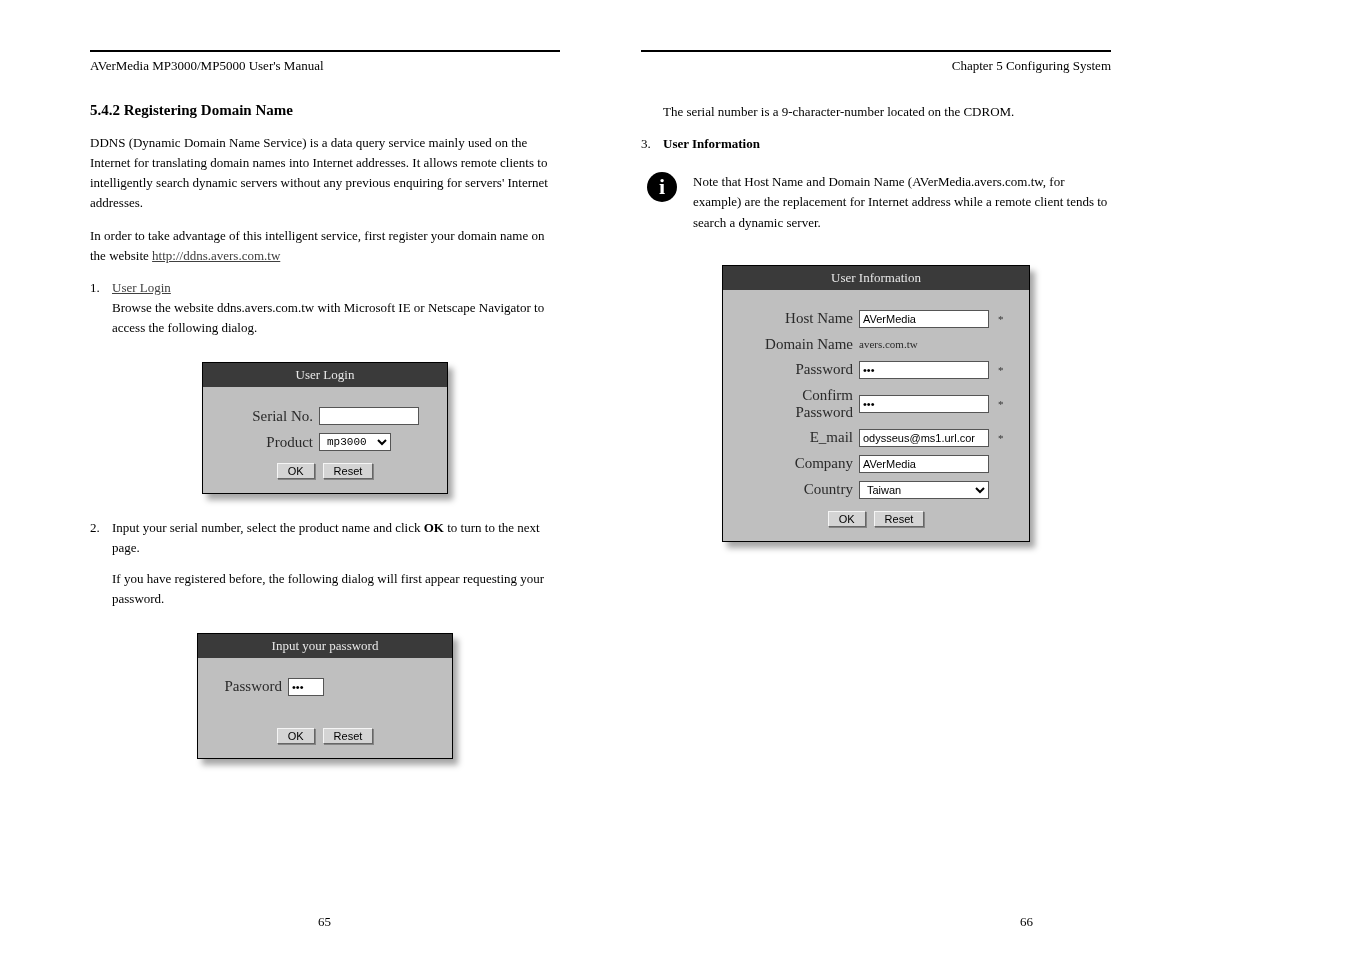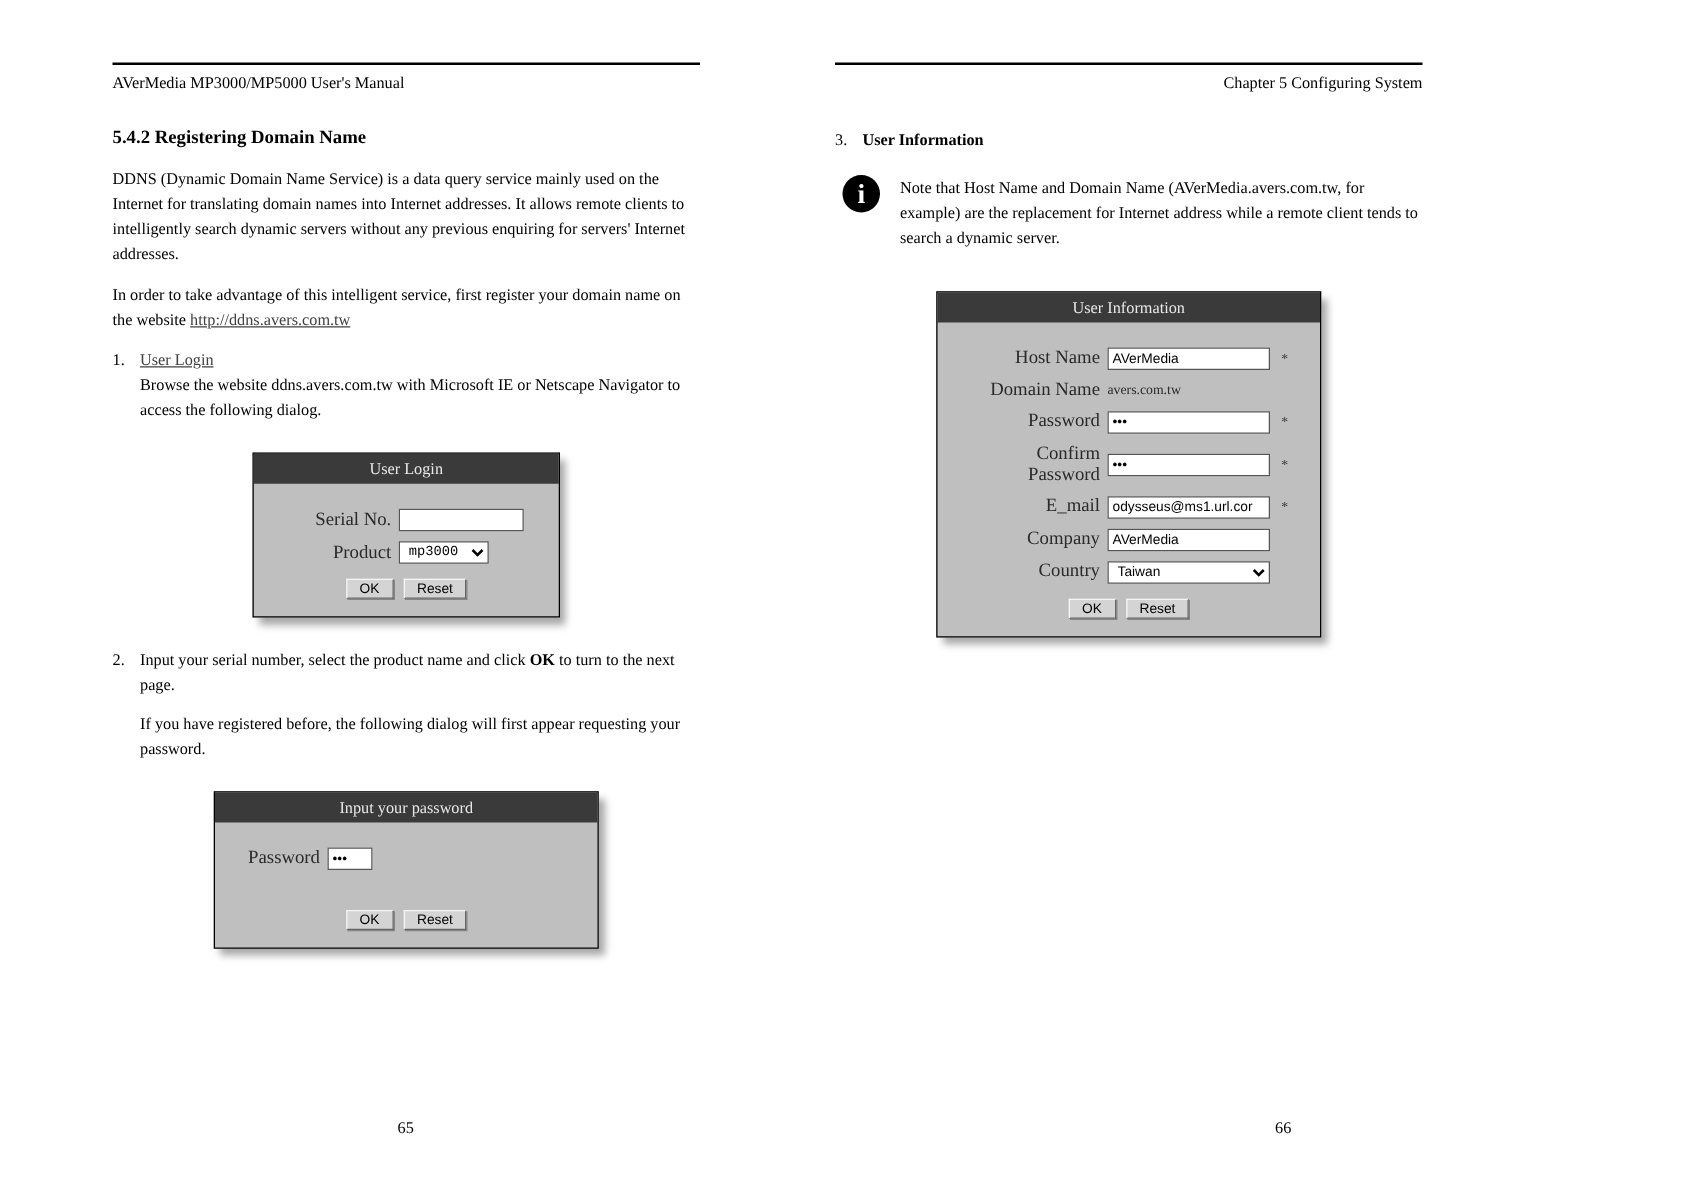--- a/index.html
+++ b/index.html
@@ -11,21 +11,21 @@
     background: #ffffff;
     font-family: "Times New Roman", Times, serif;
     color: #000;
     width: 1351px;
     height: 954px;
     position: relative;
   }
   .page {
     display: flex;
     padding: 50px 90px 30px 90px;
-    gap: 108px;
+    gap: 81px;
   }
   .col {
     width: 470px;
     display: flex;
     flex-direction: column;
   }
   .header-line {
     border-top: 2px solid #000;
     margin-bottom: 6px;
   }
@@ -166,41 +166,41 @@
   }
   .panel.login .field-row input[type="text"] {
     width: 100px;
   }
   .panel.login .field-row select {
     width: 72px;
     font-family: Liberation Mono, monospace;
   }
 
   .panel.pwd {
-    width: 308px;
+    width: 256px;
   }
   .panel.pwd .field-row .lbl {
     width: 64px;
   }
   .panel.pwd .field-row input[type="password"] {
     width: 36px;
   }
 
   .panel.user-info {
     width: 308px;
   }
   .panel.user-info .field-row input[type="text"],
   .panel.user-info .field-row input[type="password"],
   .panel.user-info .field-row select {
     width: 130px;
   }
 
   .page-num {
     position: absolute;
-    bottom: 44px;
+    bottom: 24px;
     font-size: 13px;
   }
   .page-num.left  { left: 318px; }
   .page-num.right { right: 318px; }
 </style>
 </head>
 <body>
 
 <div class="page">
 
@@ -270,20 +270,21 @@
           <button>Reset</button>
         </div>
       </div>
     </div>
   </div>
 
   <div class="col">
     <div class="header-line"></div>
     <div class="header-text right">Chapter 5 Configuring System</div>
 
+    <p class="body-text" style="padding-left:22px;">The serial number is a 9-character-number located on the CDROM.</p>
 
     <div class="step-row">
       <div class="num">3.</div>
       <div class="txt">
         <b>User Information</b><br>
       </div>
     </div>
 
     <div class="info-row">
       <div class="info-icon">i</div>

